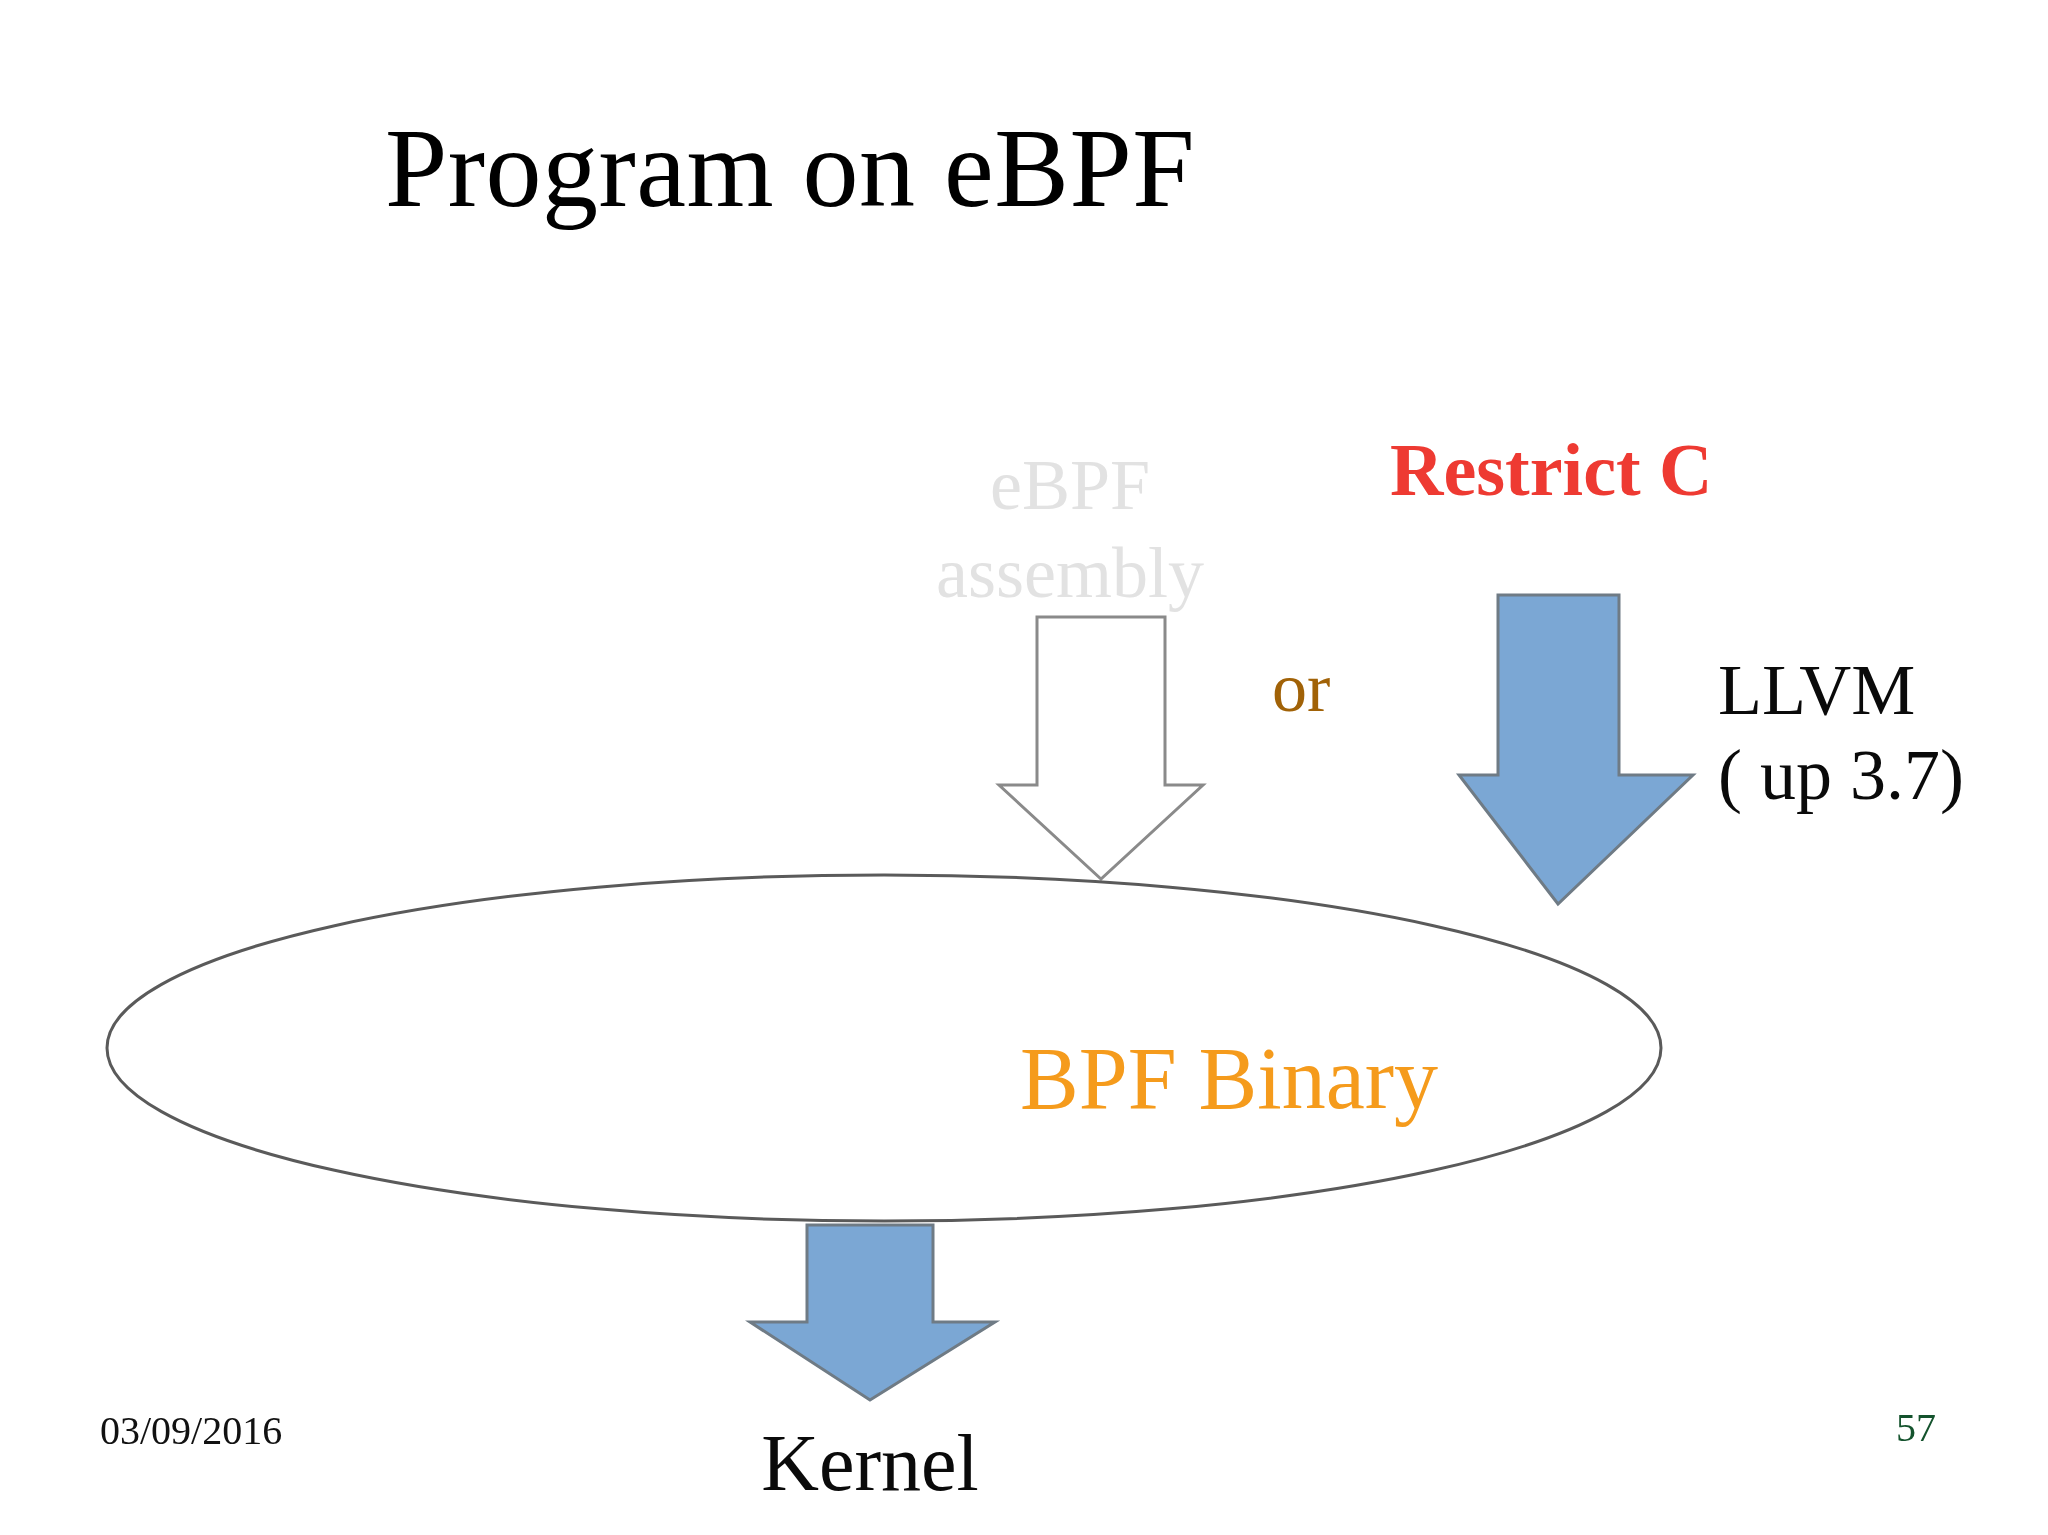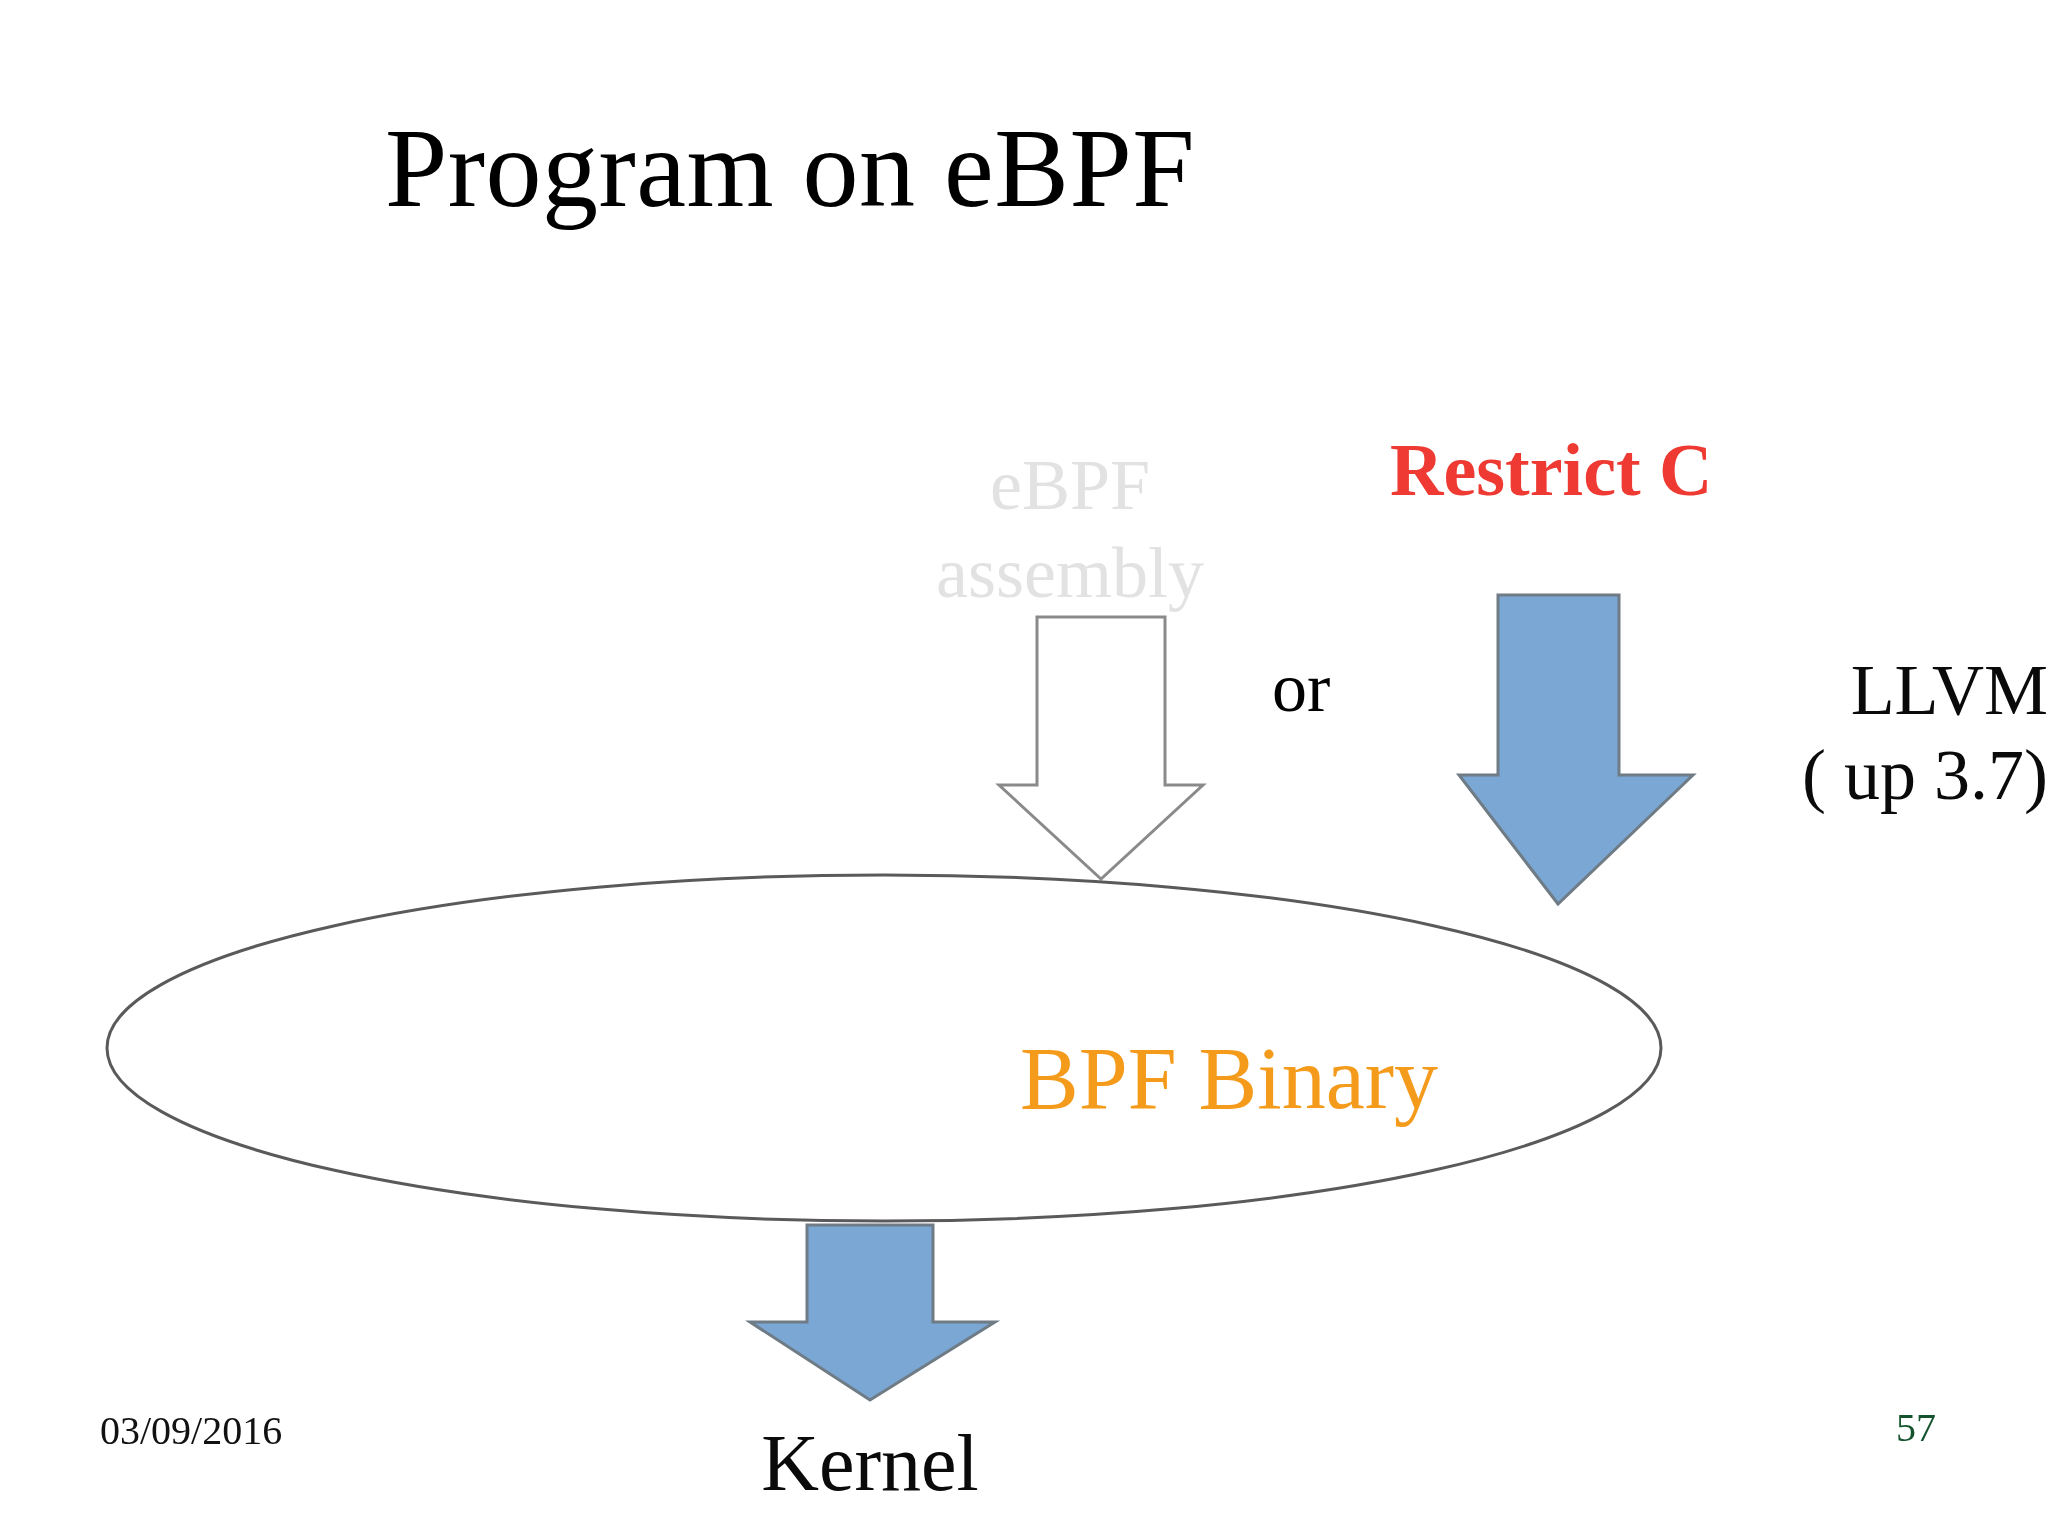--- a/index.html
+++ b/index.html
@@ -56,29 +56,29 @@
     font-weight: bold;
     color: #ee3a32;
     white-space: nowrap;
   }
 
   
   #or-label {
     left: 1272px;
     top: 648px;
     font-size: 70px;
-    color: #000000;
+    color: #a16207;
   }
 
   
   #llvm-label {
     left: 1718px;
     top: 648px;
     width: 330px;
-    text-align: right;
+    text-align: left;
     font-size: 72px;
     line-height: 1.18;
     color: #0a0a0a;
     white-space: nowrap;
   }
 
   
   .arrow-svg { display: block; }
   #arrow-hollow  { left: 995px;  top: 615px;  }
   #arrow-blue-right { left: 1455px; top: 592px; }

